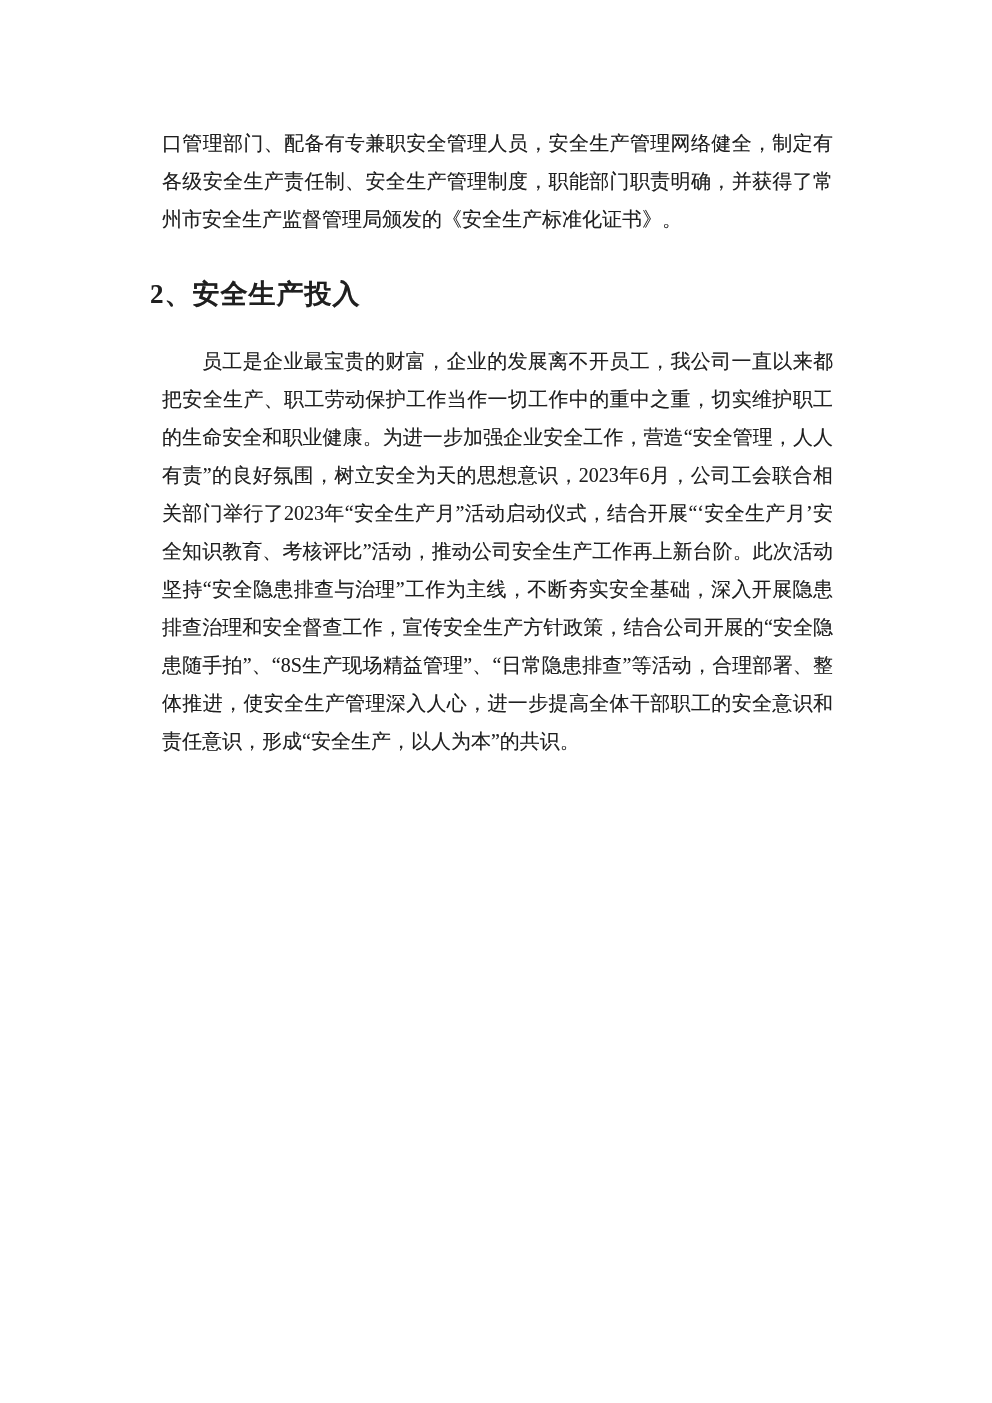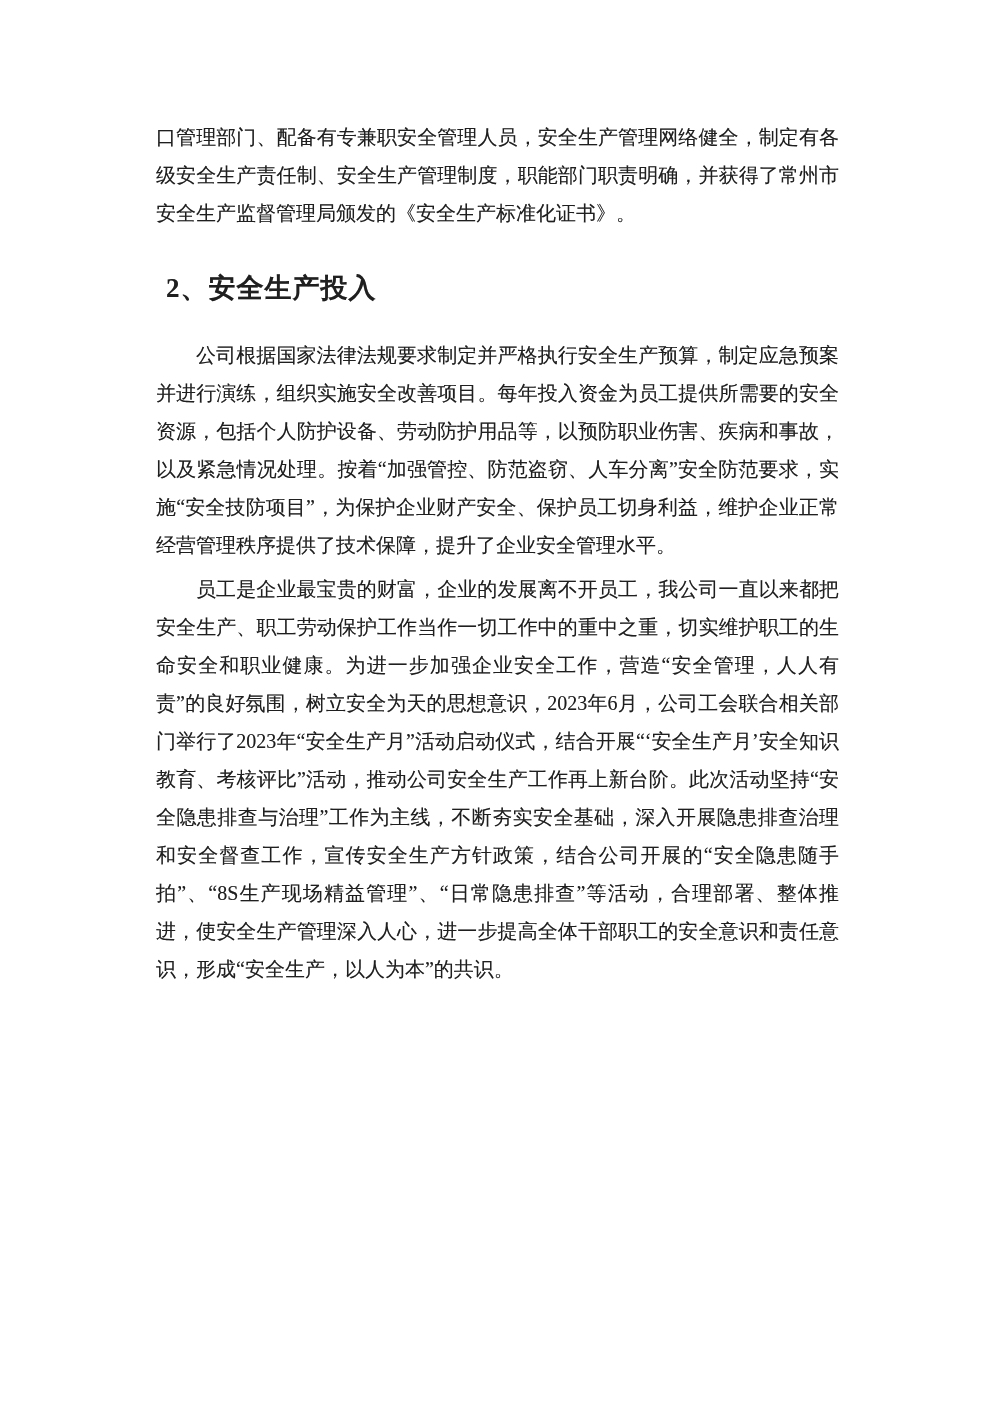--- a/index.html
+++ b/index.html
@@ -18,45 +18,44 @@
   .page {
     box-sizing: border-box;
     width: 992px;
     height: 1403px;
     padding: 112px 147px 0 150px;
     background: #ffffff;
     
     text-shadow: 0 0 0.4px rgba(30,30,30,0.45);
   }
   .body-para {
-    margin: 6px;
+    margin: 12px;
     font-size: 20px;
     line-height: 38px;
     text-align: justify;
     text-justify: inter-ideograph;
     word-break: break-all;
   }
   .body-para.indented {
     text-indent: 2em;
   }
   .section-heading {
     font-size: 27px;
     font-weight: bold;
     line-height: 44px;
-    margin: 34px 0 26px 16px;
+    margin: 34px 0 26px 0;
     letter-spacing: 1px;
   }
 </style>
 </head>
 <body>
 
 <div class="page">
 
   <p class="body-para">口管理部门、配备有专兼职安全管理人员，安全生产管理网络健全，制定有各级安全生产责任制、安全生产管理制度，职能部门职责明确，并获得了常州市安全生产监督管理局颁发的《安全生产标准化证书》。</p>
 
   <h2 class="section-heading">2、安全生产投入</h2>
 
-  <p class="body-para indented">公司根据国家法律法规要求制定并严格执行安全生产预算，制定应急预案并进行演练，组织实施安全改善项目。每年投入资金为员工提供所需要的安全资源，包括个人防护设备、劳动防护用品等，以预防职业伤害、疾病和事故，以及紧急情况处理。按着“加强管控、防范盗窃、人车分离”安全防范要求，实施“安全技防项目”，为保护企业财产安全、保护员工切身利益，维护企业正常经营管理秩序提供了技术保障，提升了企业安全管理水平。</p>
 
 
   <p class="body-para indented">员工是企业最宝贵的财富，企业的发展离不开员工，我公司一直以来都把安全生产、职工劳动保护工作当作一切工作中的重中之重，切实维护职工的生命安全和职业健康。为进一步加强企业安全工作，营造“安全管理，人人有责”的良好氛围，树立安全为天的思想意识，2023年6月，公司工会联合相关部门举行了2023年“安全生产月”活动启动仪式，结合开展“‘安全生产月’安全知识教育、考核评比”活动，推动公司安全生产工作再上新台阶。此次活动坚持“安全隐患排查与治理”工作为主线，不断夯实安全基础，深入开展隐患排查治理和安全督查工作，宣传安全生产方针政策，结合公司开展的“安全隐患随手拍”、“8S生产现场精益管理”、“日常隐患排查”等活动，合理部署、整体推进，使安全生产管理深入人心，进一步提高全体干部职工的安全意识和责任意识，形成“安全生产，以人为本”的共识。</p>
 
 </div>
 
 </body></html>

